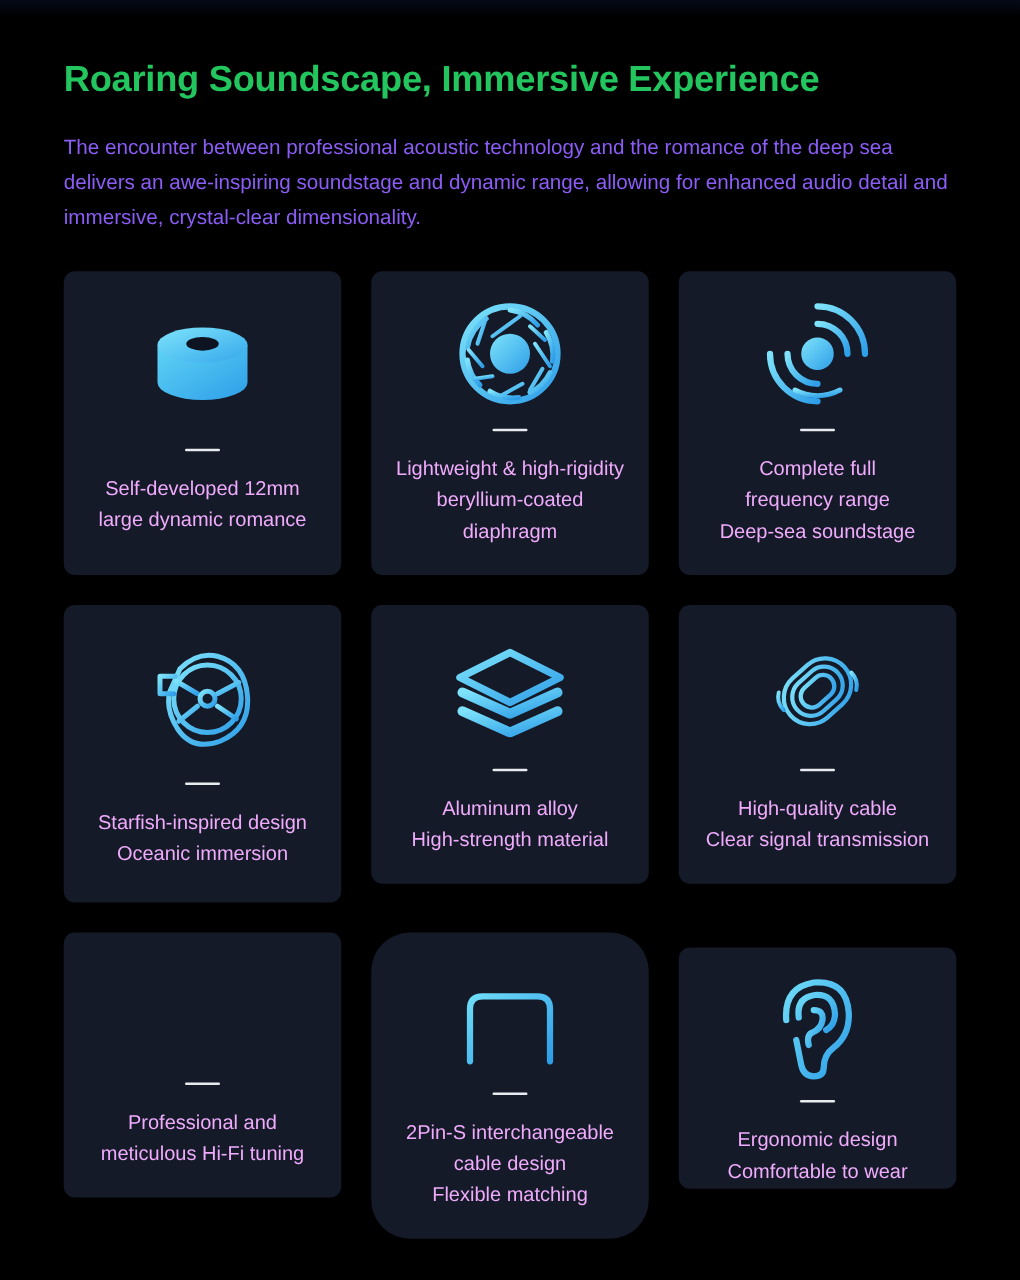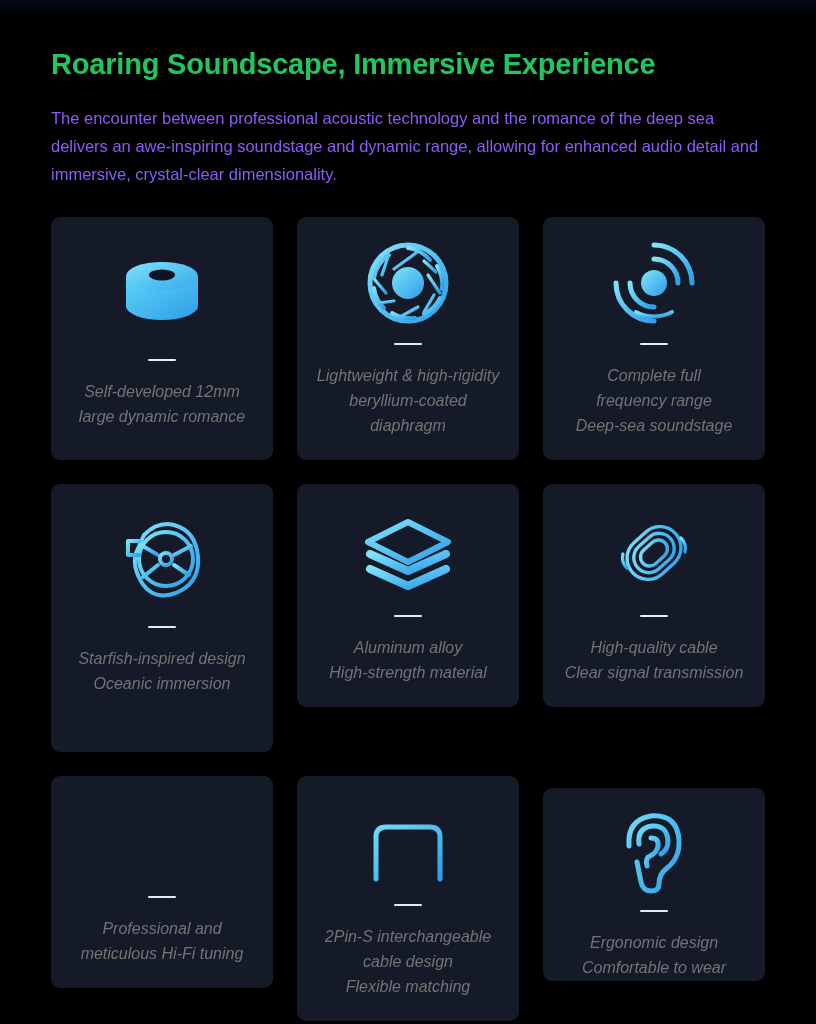--- a/index.html
+++ b/index.html
@@ -79,24 +79,23 @@
     height: 2px;
     background: #e9ecef;
     margin: 16px 0 18px;
     border-radius: 1px;
     flex: none;
   }
 
   .card-text {
     font-size: 16px;
     line-height: 25px;
-    color: #737373;
+    color: #f0abfc;
     text-align: center;
     white-space: pre-line;
-    font-style: italic;
   }
 
   
   .feature-grid .feature-card { min-height: 0; }
 </style>
 </head>
 <body>
 
 <div class="page">
   <div class="top-sheen"></div>
@@ -193,21 +192,21 @@
             <path d="M26 73 A38 38 0 0 0 62 73"></path>
           </g>
         </svg>
       </div>
       <div class="card-divider"></div>
       <div class="card-text">Complete full
 frequency range
 Deep-sea soundstage</div>
     </div>
 
-    <div class="feature-card row-2-card" style="height: 268px;">
+    <div class="feature-card row-2-card" style="height: 238px;">
       <div class="card-icon">
         <svg width="96" height="86" viewBox="0 0 96 86">
           <defs>
             <linearGradient id="g4" x1="0" y1="0" x2="1" y2="1">
               <stop offset="0" stop-color="#7ee3fa"></stop>
               <stop offset="1" stop-color="#2e9ee8"></stop>
             </linearGradient>
           </defs>
           <g fill="none" stroke="url(#g4)" stroke-width="4" stroke-linejoin="round" stroke-linecap="round">
 
@@ -298,21 +297,21 @@
             <path d="M26 26 L48 26"></path>
             <path d="M51 56 L73 56"></path>
           </g>
         </svg>
       </div>
       <div class="card-divider"></div>
       <div class="card-text">Professional and
 meticulous Hi-Fi tuning</div>
     </div>
 
-    <div class="feature-card row-3-card" style="height: 245px;">
+    <div class="feature-card row-3-card" style="height: 245px; border-radius: 31px;">
       <div class="card-icon">
         <svg width="72" height="80" viewBox="0 0 72 80">
           <defs>
             <linearGradient id="g8" x1="0" y1="0" x2="1" y2="1">
               <stop offset="0" stop-color="#6fdcf7"></stop>
               <stop offset="1" stop-color="#2e9ee8"></stop>
             </linearGradient>
           </defs>
           <g fill="none" stroke="url(#g8)" stroke-width="5" stroke-linecap="round" stroke-linejoin="round">
             <path d="M4 76 L4 34 Q4 24 14 24 L58 24 Q68 24 68 34 L68 76"></path>

